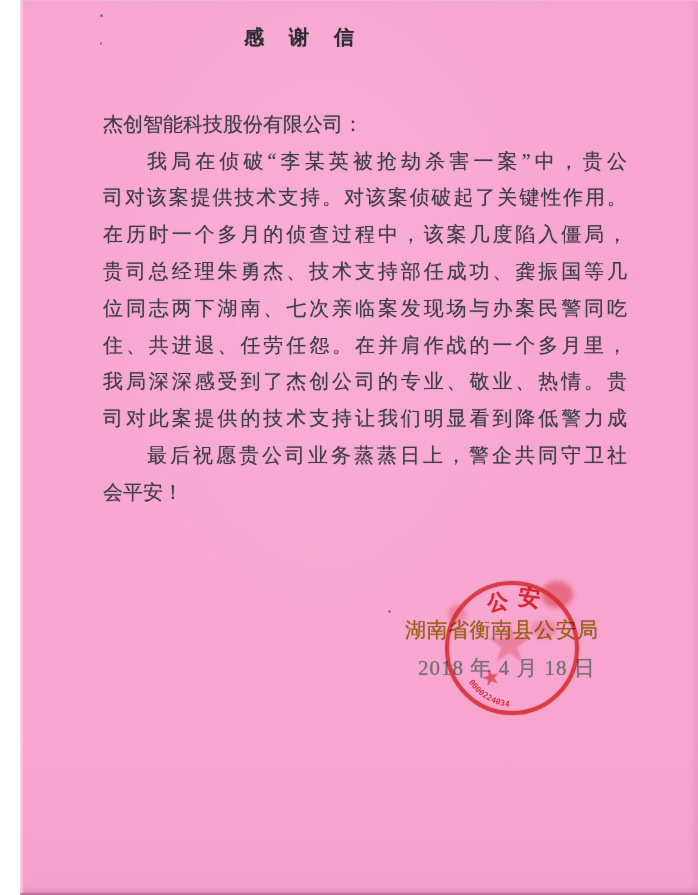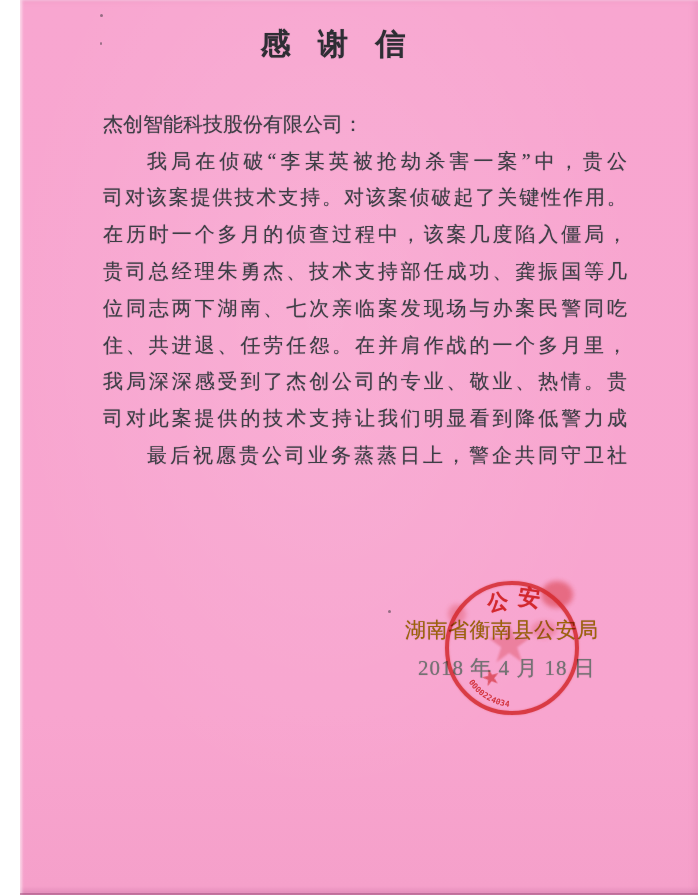--- a/index.html
+++ b/index.html
@@ -10,23 +10,23 @@
   }
   .paper{
     position:absolute;left:20px;top:0;width:678px;height:895px;
     background:
       radial-gradient(ellipse at 45% 35%, rgba(255,255,255,0.10), rgba(255,255,255,0) 60%),
       linear-gradient(180deg, #f8a6d0 0%, #f8a5cf 80%, #f5a0ca 99%, #e18bb9 100%);
     box-shadow:inset 2px 0 3px rgba(255,255,255,0.6), inset -3px 0 6px rgba(205,110,160,0.25);
   }
   .speck{position:absolute;background:rgba(70,60,70,0.55);border-radius:50%;}
   .title{
-    position:absolute;left:238px;top:24px;width:200px;
-    font-size:30px;font-weight:600;letter-spacing:10px;white-space:nowrap;
-    color:#2e2e34;text-shadow:0 0 1px rgba(46,46,52,0.55);text-align:center;
+    position:absolute;left:244px;top:24px;width:200px;
+    font-size:20px;font-weight:600;letter-spacing:10px;white-space:nowrap;
+    color:#2e2e34;text-shadow:0 0 1px rgba(46,46,52,0.55);
   }
   .body-block{
     position:absolute;left:103px;top:106px;width:524px;
     font-size:20px;color:#3e3e46;text-shadow:0 0 1px rgba(62,62,70,0.5);
   }
   .line{height:36.8px;display:flex;align-items:center;white-space:nowrap;}
   .line.just{justify-content:space-between;}
   .line.ind{padding-left:44px;}
   .signature{
     position:absolute;left:405px;top:616px;
@@ -303,20 +303,21 @@
         <span>上</span>
         <span>，</span>
         <span>警</span>
         <span>企</span>
         <span>共</span>
         <span>同</span>
         <span>守</span>
         <span>卫</span>
         <span>社</span>
       </div>
+      <div class="line">会平安！</div>
     </div>
 
   <div class="signature">湖南省衡南县公安局</div>
   <div class="date">2018 年 4 月 18 日</div>
 
   <div class="seal">
     <div class="seal-ring"></div>
     <div class="seal-char gong">公</div>
     <div class="seal-char an">安</div>
     <div class="seal-star">★</div>

